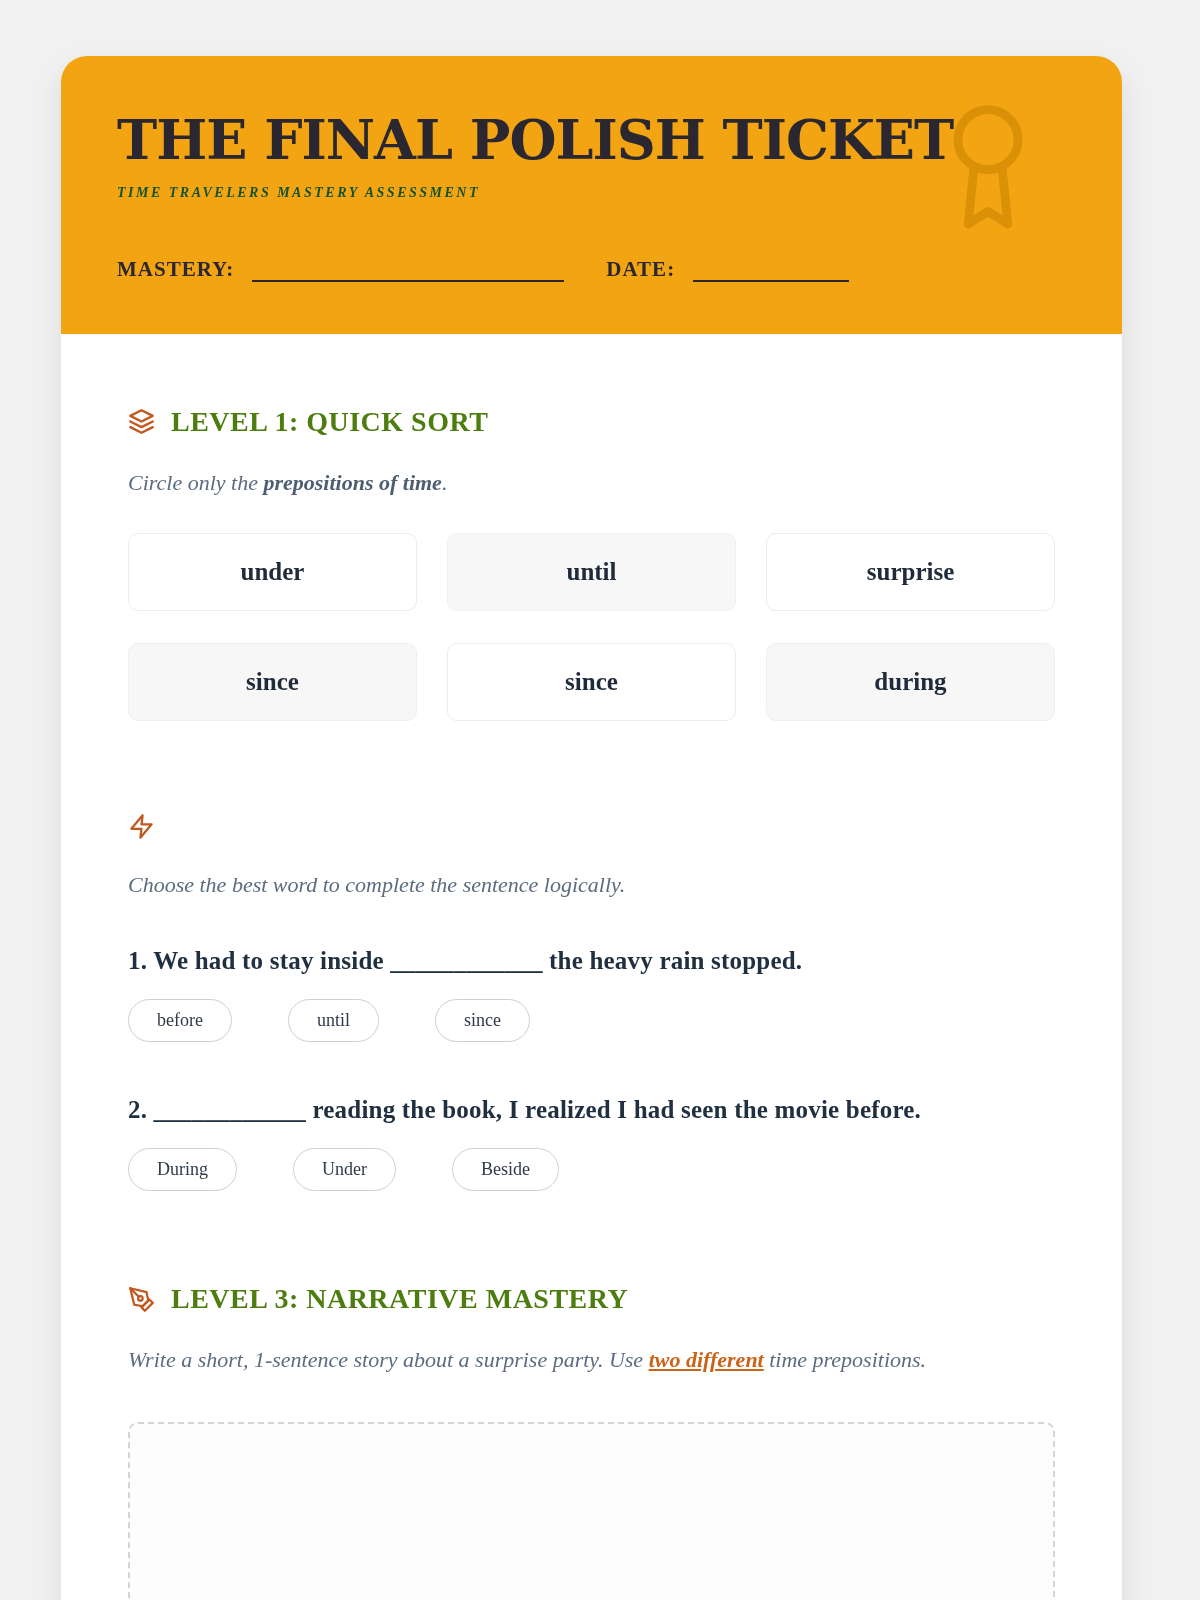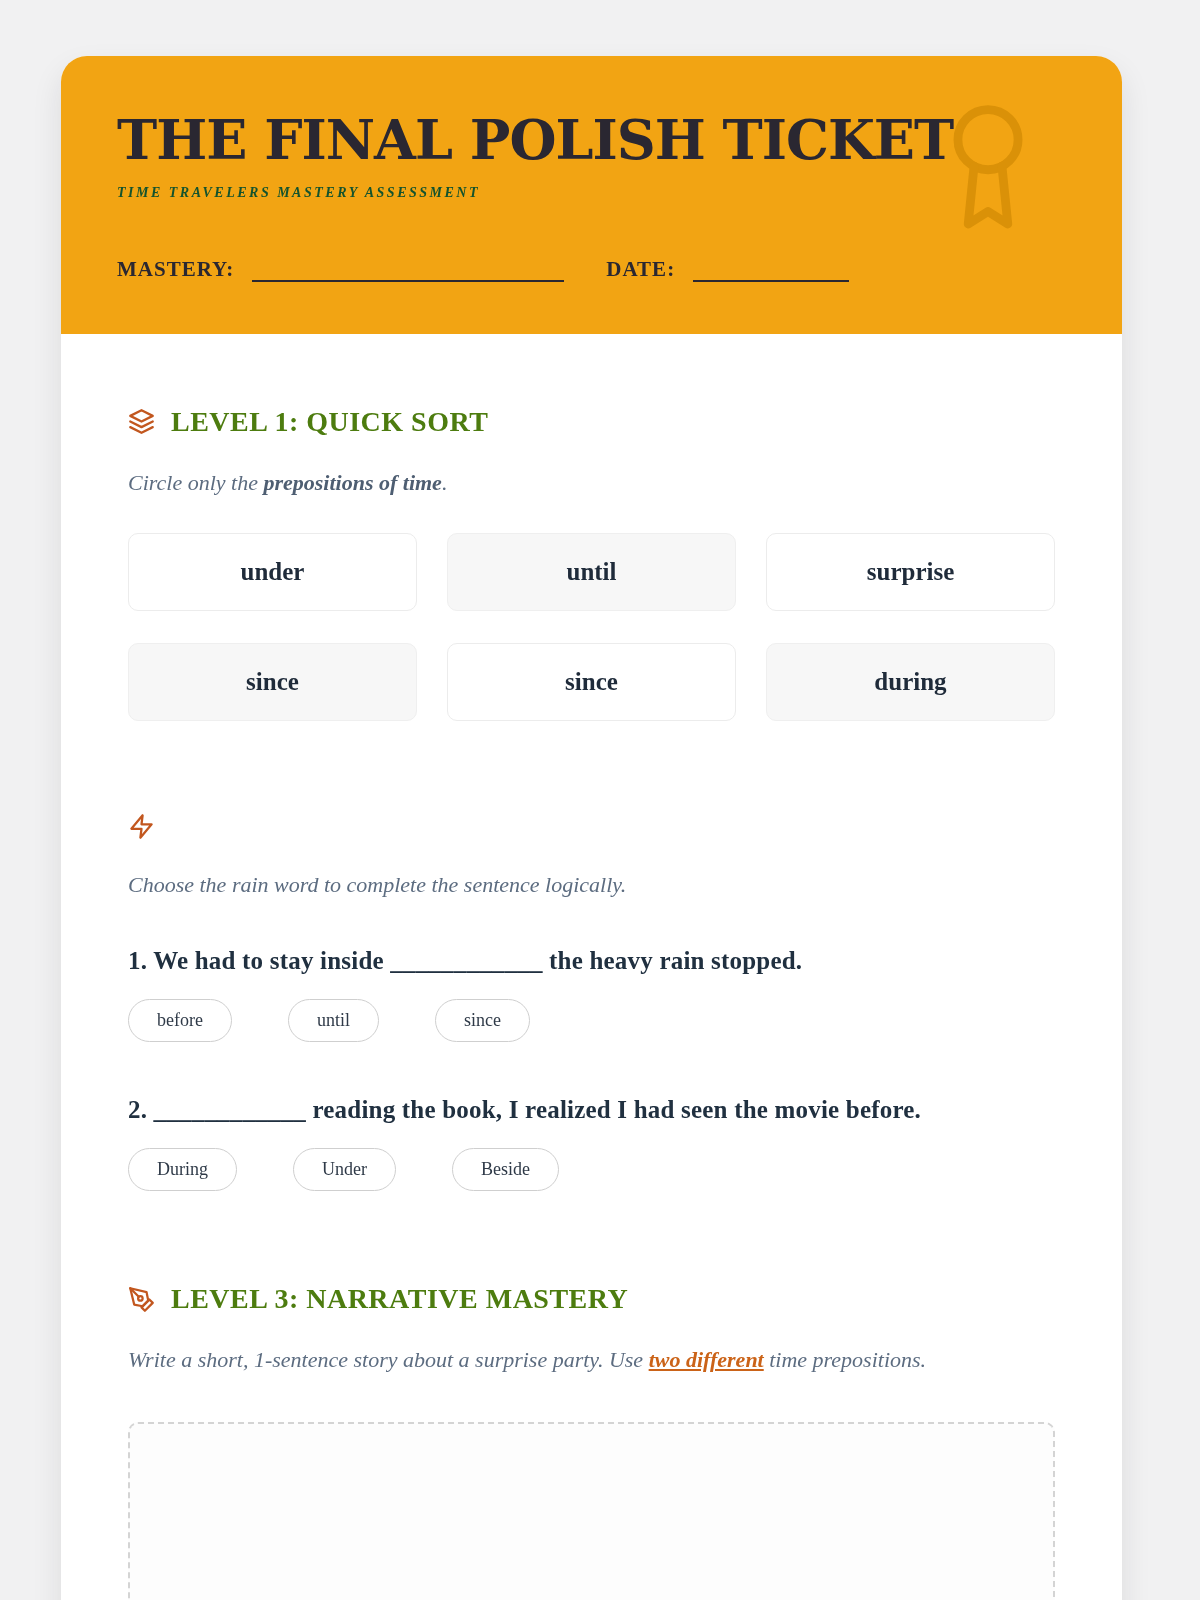--- a/index.html
+++ b/index.html
@@ -136,21 +136,21 @@
     </div>
 
     <div class="section">
       <div class="section-head">
         <span class="icon">
           <svg viewBox="0 0 24 24" width="27" height="27" fill="none" stroke="currentColor" stroke-width="2" stroke-linecap="round" stroke-linejoin="round">
             <path d="M13 2 3 14h9l-1 8 10-12h-9l1-8z"></path>
           </svg>
         </span>
       </div>
-      <p class="instruction">Choose the rain word to complete the sentence logically.</p>
+      <p class="instruction">Choose the best word to complete the sentence logically.</p>
 
       <div class="question">
         <div class="q-text">1. We had to stay inside ____________ the heavy rain stopped.</div>
         <div class="pill-row">
           <button class="pill">before</button>
           <button class="pill">until</button>
           <button class="pill">since</button>
         </div>
       </div>
 

